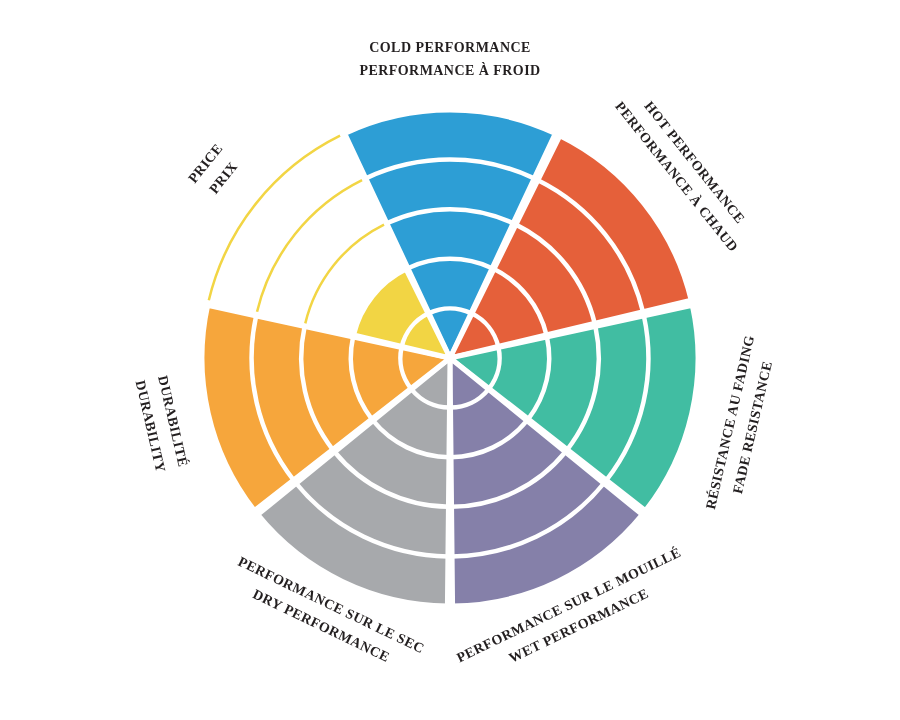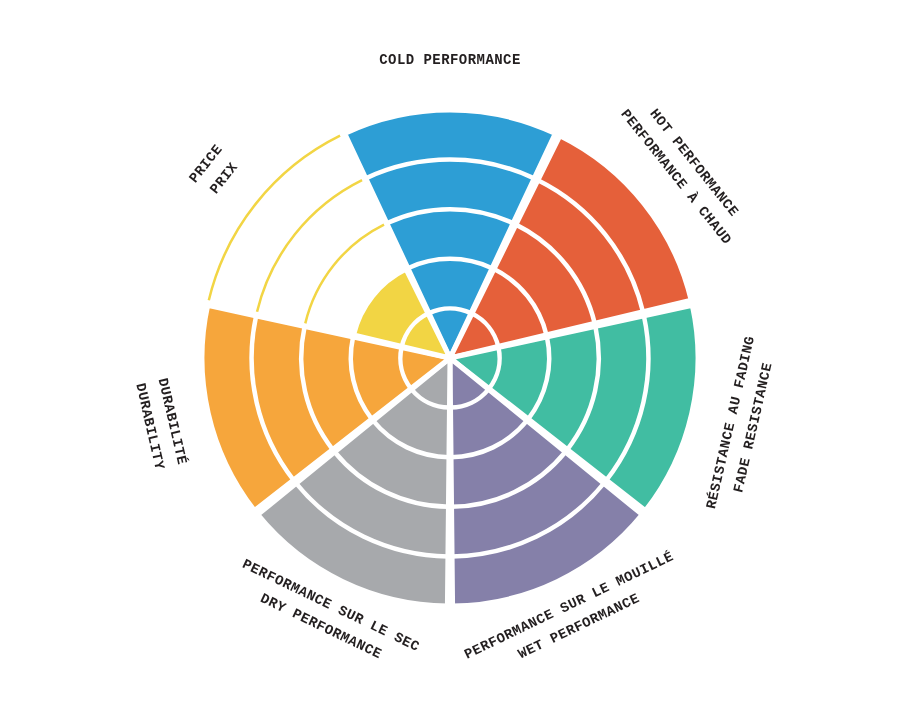--- a/index.html
+++ b/index.html
@@ -2,21 +2,21 @@
 <html><head>
 <meta charset="utf-8">
 <style>
   html, body { margin: 0; padding: 0; background: #ffffff; }
   .stage {
     position: relative;
     width: 900px;
     height: 720px;
     background: #ffffff;
     overflow: hidden;
-    font-family: Liberation Mono, monospace;
+    font-family: Liberation Serif, serif;
   }
   #wheel-svg { position: absolute; left: 0; top: 0; }
   .sector-label {
     position: absolute;
     text-align: center;
     white-space: nowrap;
     font-weight: 700;
     font-size: 14px;
     letter-spacing: 0.45px;
     line-height: 1.62;
@@ -61,20 +61,21 @@
       <path d="M 293.60389311761367 480.0770975737595 A 198.4 198.4 0 0 1 256.12050829692396 315.88939923300944" fill="none" stroke="#ffffff" stroke-width="4.5"></path>
       <path d="M 450 358 L 353.52302757807604 334.9168071467719 A 99.2 99.2 0 0 1 406.0229708177816 269.08059320763374 Z" fill="#F2D544" stroke="#ffffff" stroke-width="5"></path>
       <path d="M 401.761513789038 346.45840357338597 A 49.6 49.6 0 0 1 428.0114854088908 313.54029660381684" fill="none" stroke="#ffffff" stroke-width="4.5"></path>
       <path d="M 305.28454136711406 323.37521072015784 A 148.79999999999998 148.79999999999998 0 0 1 384.03445622667243 224.62088981145064" fill="none" stroke="#F2D544" stroke-width="2.5"></path>
       <path d="M 257.0460551561521 311.8336142935438 A 198.4 198.4 0 0 1 362.04594163556317 180.16118641526748" fill="none" stroke="#F2D544" stroke-width="2.5"></path>
       <path d="M 208.80756894519007 300.29201786692977 A 248 248 0 0 1 340.057427044454 135.70148301908438" fill="none" stroke="#F2D544" stroke-width="2.5"></path>
     </svg>
   <div id="labels">
       <div class="sector-label" style="left: 450px; top: 60px; color: rgb(35, 31, 32); transform: translate(-50%, -50%) rotate(0deg);">
         <span class="label-line">COLD PERFORMANCE</span>
+        <span class="label-line">PERFORMANCE À FROID</span>
       </div>
       <div class="sector-label" style="left: 685.336px; top: 170.335px; color: rgb(35, 31, 32); transform: translate(-50%, -50%) rotate(51.4deg);">
         <span class="label-line">HOT PERFORMANCE</span>
         <span class="label-line">PERFORMANCE À CHAUD</span>
       </div>
       <div class="sector-label" style="left: 742.475px; top: 424.771px; color: rgb(35, 31, 32); transform: translate(-50%, -50%) rotate(-77.1deg);">
         <span class="label-line">RÉSISTANCE AU FADING</span>
         <span class="label-line">FADE RESISTANCE</span>
       </div>
       <div class="sector-label" style="left: 574.071px; top: 615.686px; color: rgb(35, 31, 32); transform: translate(-50%, -50%) rotate(-25.7deg);">

